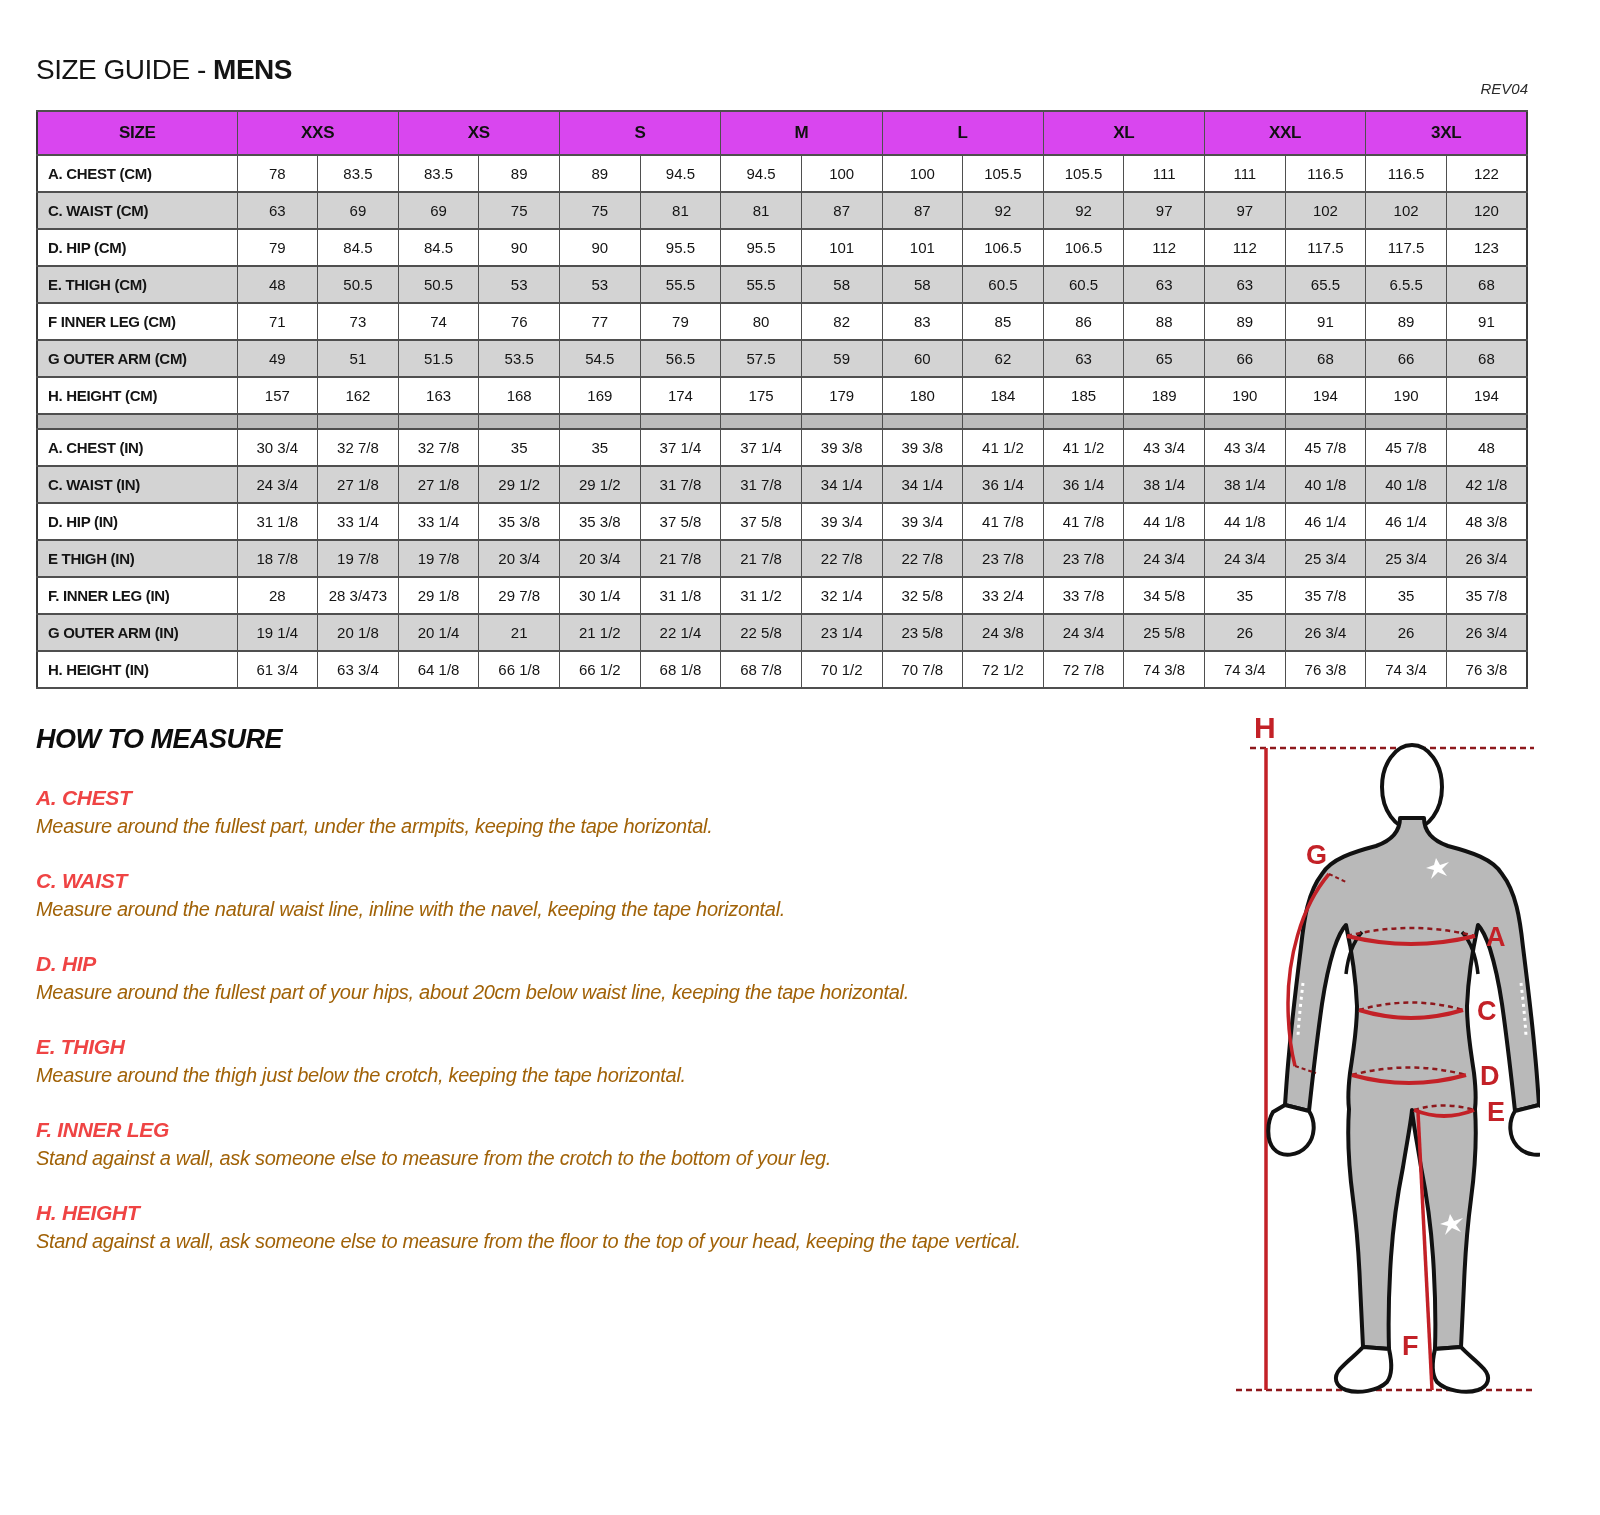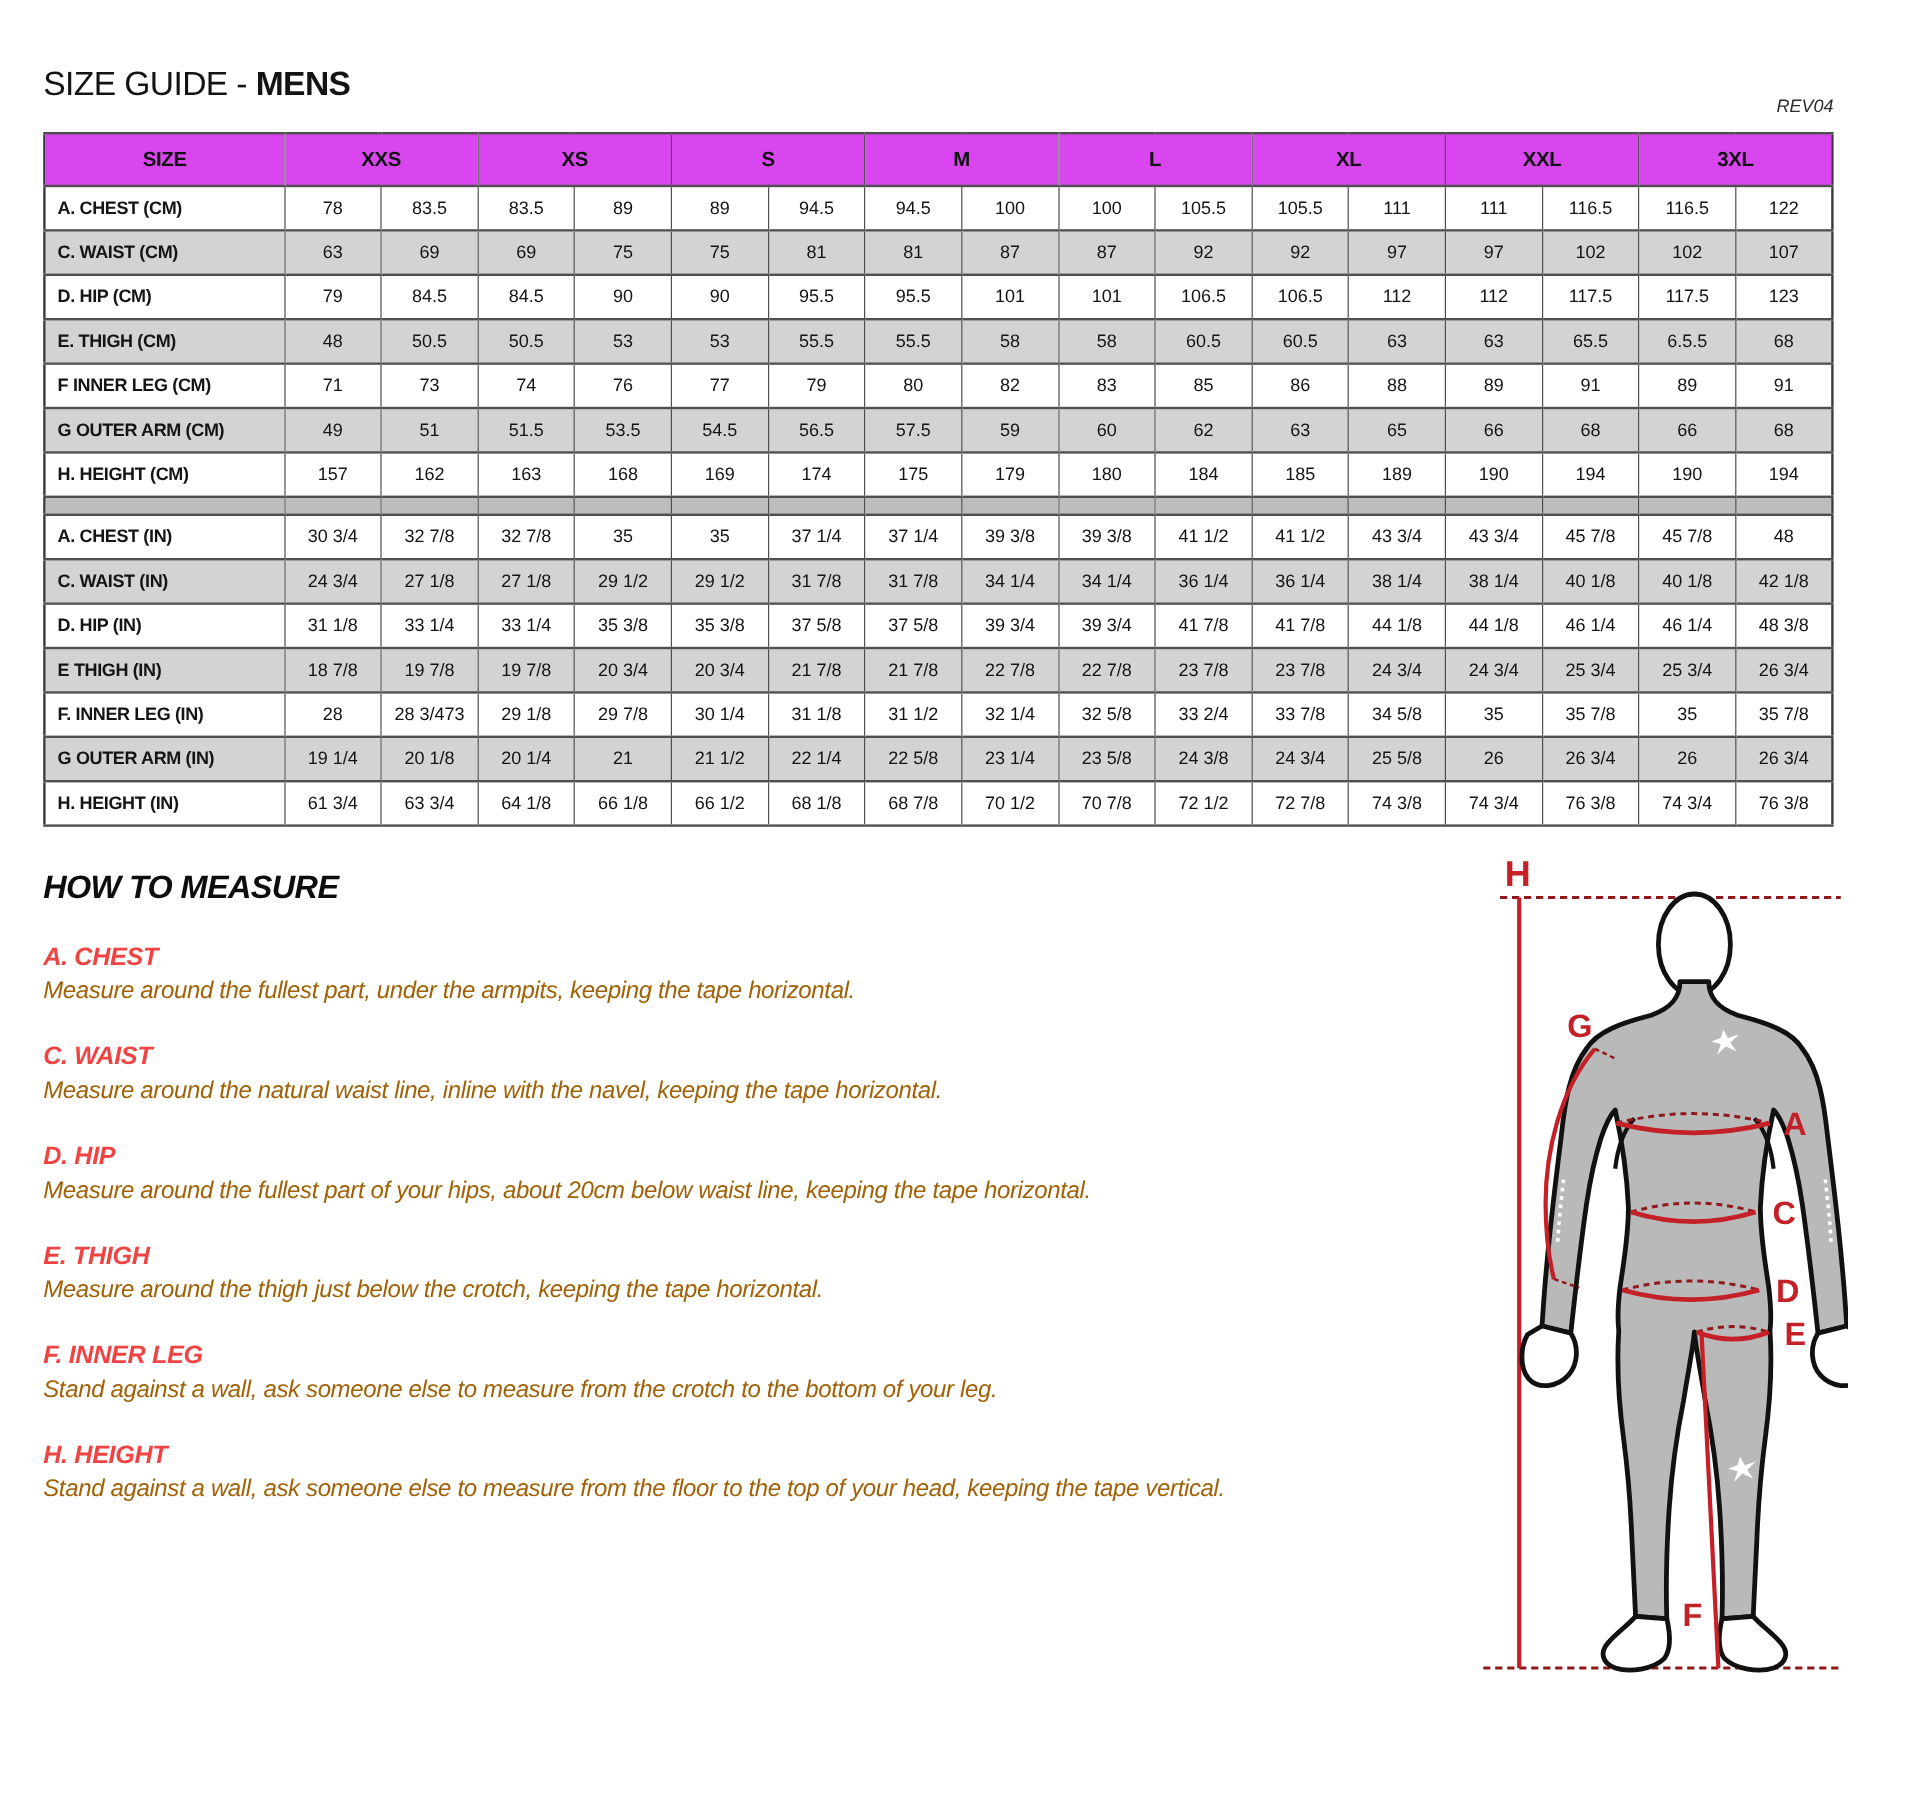--- a/index.html
+++ b/index.html
@@ -127,21 +127,21 @@
           <td>81</td>
           <td>81</td>
           <td>87</td>
           <td>87</td>
           <td>92</td>
           <td>92</td>
           <td>97</td>
           <td>97</td>
           <td>102</td>
           <td>102</td>
-          <td>107</td>
+          <td>120</td>
         </tr>
         <tr>
           <td class="lbl">D. HIP (CM)</td>
           <td>79</td>
           <td>84.5</td>
           <td>84.5</td>
           <td>90</td>
           <td>90</td>
           <td>95.5</td>
           <td>95.5</td>

